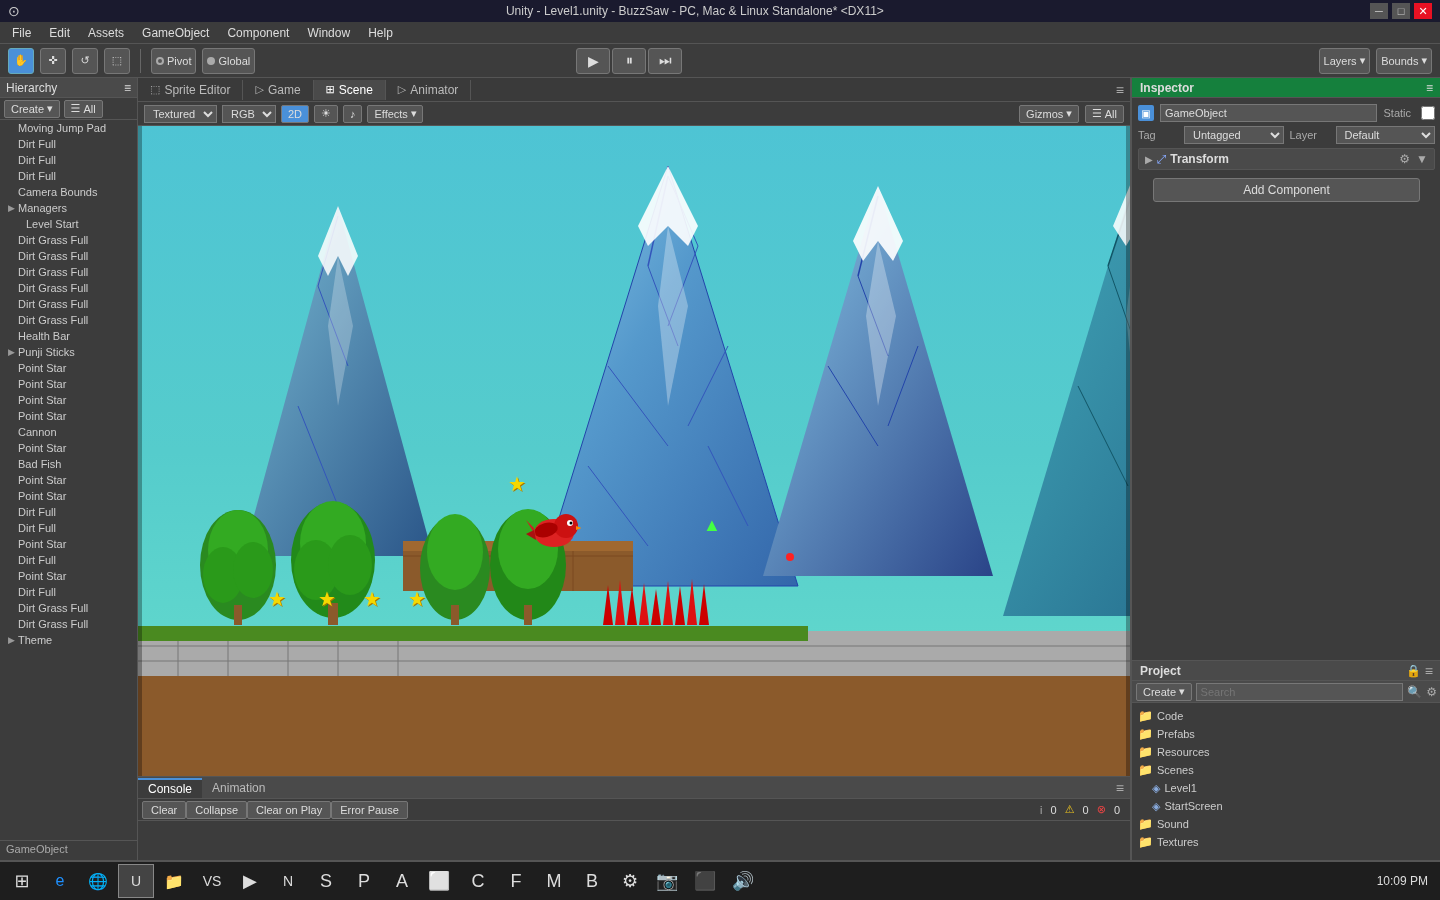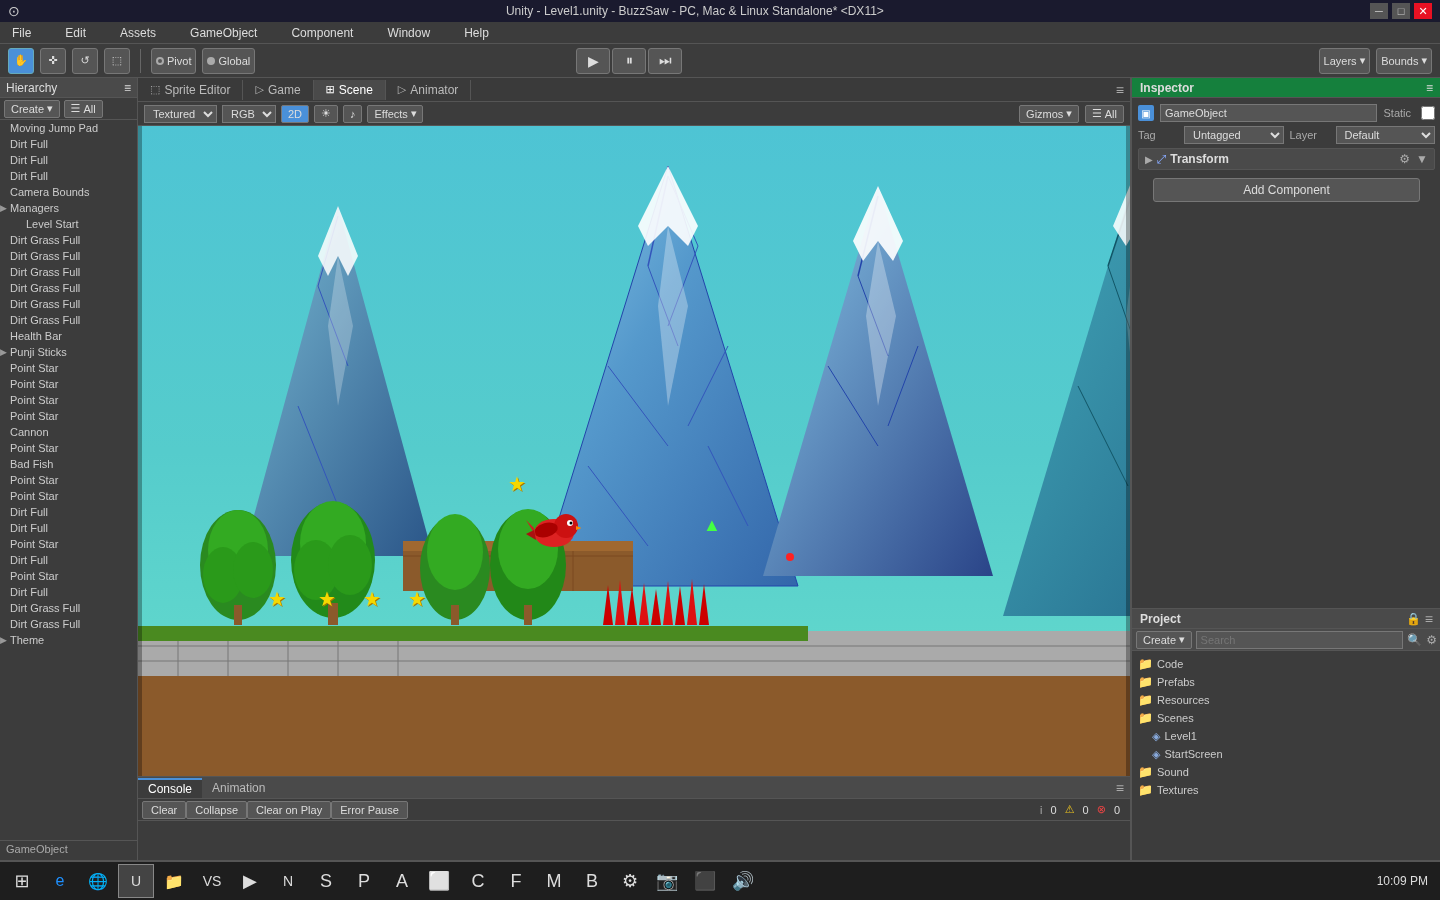--- a/index.html
+++ b/index.html
@@ -11,21 +11,21 @@
       padding: 0 8px; color: #ccc; font-size: 12px;
     }
     #titlebar .title { flex: 1; text-align: center; }
     #titlebar .win-controls { display: flex; gap: 4px; }
     #titlebar .win-btn { width: 18px; height: 16px; display: flex; align-items: center; justify-content: center; cursor: pointer; font-size: 11px; }
     #titlebar .win-btn.close { background: #e81123; color: white; }
     #titlebar .win-btn:not(.close) { background: #555; }
 
     
     #menubar {
-      height: 22px; background: #3c3c3c; display: flex; align-items: center; padding: 0 4px; gap: 18px;
+      height: 22px; background: #3c3c3c; display: flex; align-items: center; padding: 0 4px; gap: 2px;
       border-bottom: 1px solid #555;
     }
     .menu-item { padding: 2px 8px; cursor: pointer; color: #ddd; font-size: 12px; }
 
     
     #toolbar {
       height: 34px; background: #3c3c3c; display: flex; align-items: center; padding: 0 8px; gap: 6px;
       border-bottom: 1px solid #555;
     }
     .tool-btn {
@@ -58,21 +58,21 @@
       width: 138px; background: #3c3c3c; border-right: 1px solid #555; display: flex; flex-direction: column;
       flex-shrink: 0;
     }
     #hierarchy-header {
       height: 20px; background: #4a4a4a; display: flex; align-items: center; justify-content: space-between; padding: 0 6px; border-bottom: 1px solid #555;
     }
     #hierarchy-toolbar {
       height: 22px; background: #3c3c3c; display: flex; align-items: center; gap: 4px; padding: 0 4px; border-bottom: 1px solid #555;
     }
     #hierarchy-list { flex: 1; overflow-y: auto; overflow-x: hidden; }
-    .h-item { height: 16px; display: flex; align-items: center; cursor: pointer; color: #ccc; font-size: 11px; white-space: nowrap; }
+    .h-item { height: 16px; display: flex; align-items: center; padding-left: 8px; cursor: pointer; color: #ccc; font-size: 11px; white-space: nowrap; }
     .h-item.indent1 { padding-left: 16px; }
     .h-item .arrow { width: 10px; font-size: 9px; color: #999; }
     #hierarchy-footer { height: 20px; background: #3c3c3c; border-top: 1px solid #555; padding: 2px 6px; font-size: 11px; color: #aaa; }
 
     
     #scene-view {
       flex: 1; position: relative; overflow: hidden; background: #4a4a4a;
     }
 
     
@@ -548,21 +548,21 @@
           <span style="color:#88aaff;font-size:12px;">⤢</span>
           <span class="name">Transform</span>
           <span style="cursor:pointer;color:#aaa;">⚙</span>
           <span style="cursor:pointer;color:#aaa;margin-left:2px;">▼</span>
         </div>
 
         <div id="add-component-btn">Add Component</div>
       </div>
     </div>
 
-    <div id="project-panel" style="height:252px;display:flex;flex-direction:column;justify-content:center;">
+    <div id="project-panel" style="height:200px;display:flex;flex-direction:column;justify-content:center;">
       <div class="project-header">
         <span>Project</span>
         <div style="display:flex;align-items:center;gap:4px;margin-left:auto;">
           <span style="cursor:pointer;font-size:12px;color:#aaa;">🔒</span>
           <span style="cursor:pointer;font-size:14px;color:#aaa;">≡</span>
         </div>
       </div>
       <div class="project-toolbar">
         <div class="sub-btn">
           <span>Create</span>

